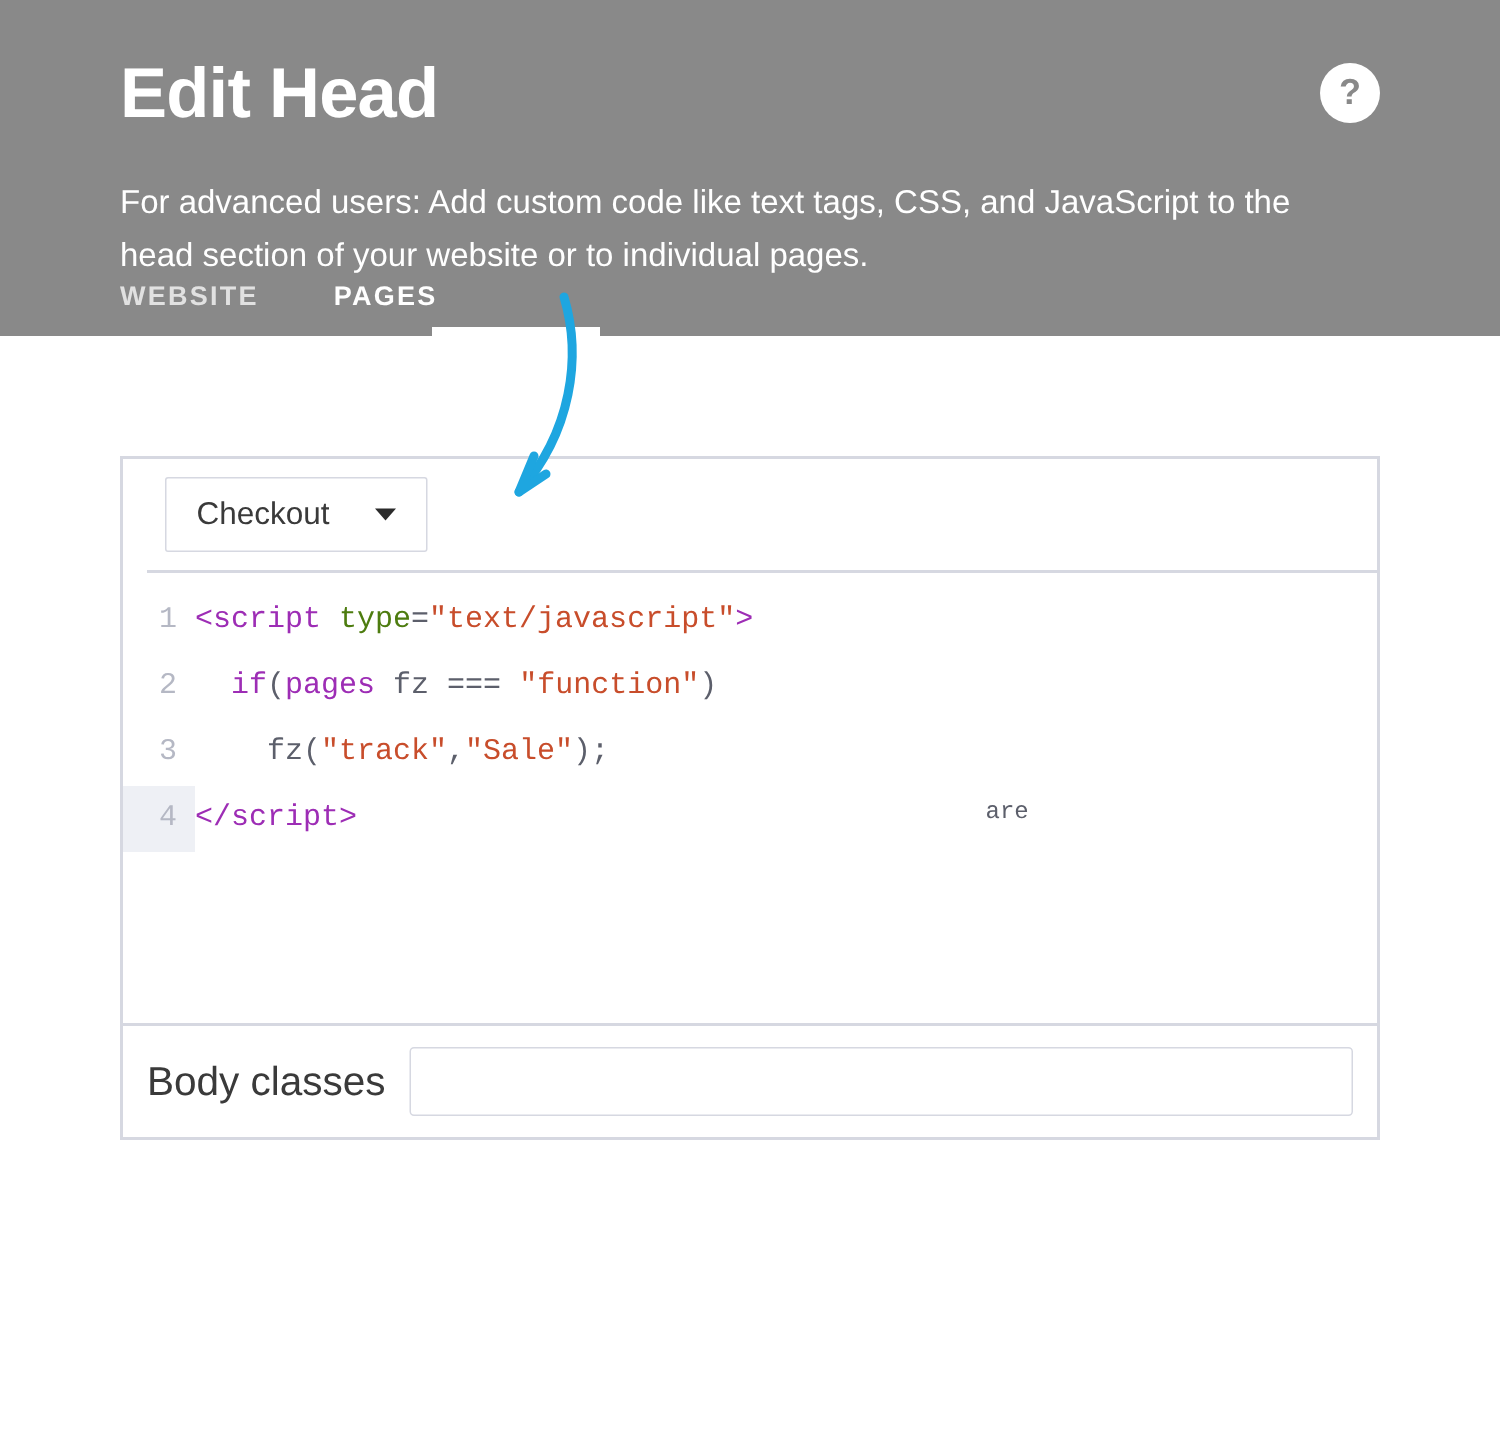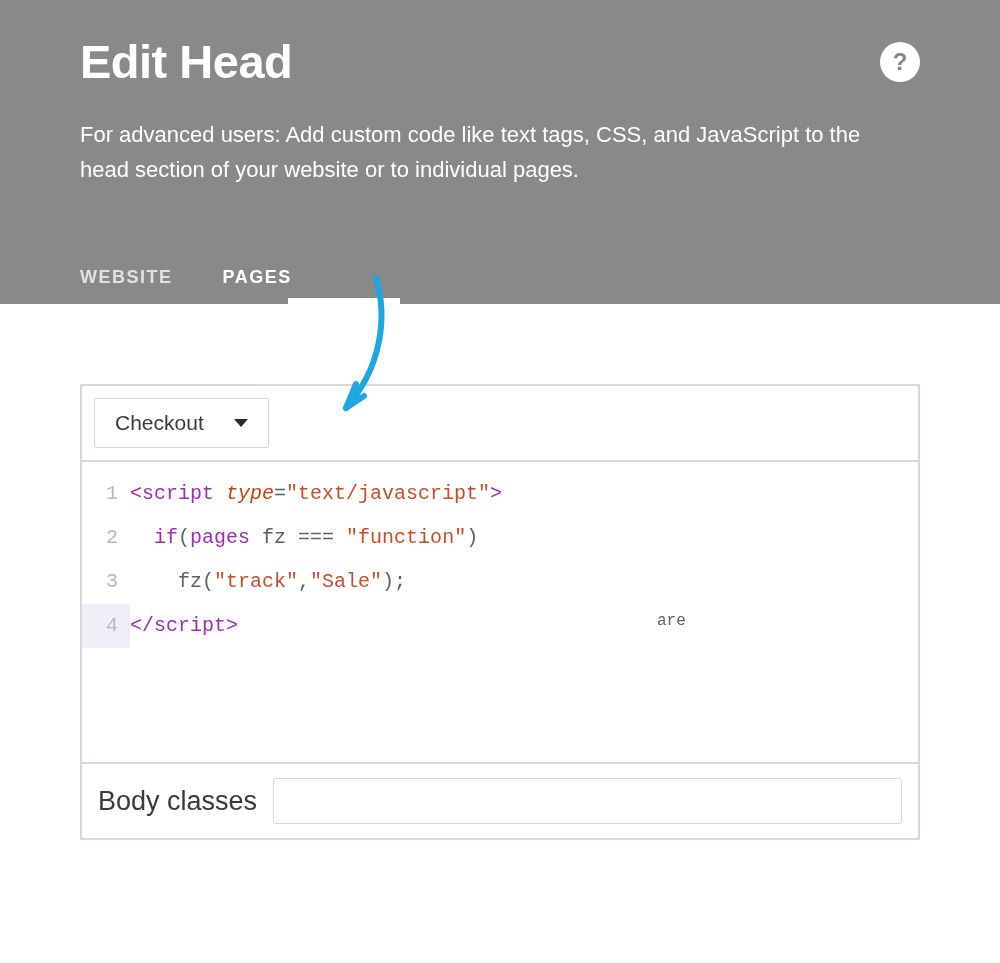--- a/index.html
+++ b/index.html
@@ -43,21 +43,20 @@
     color: #fff;
     font-size: 22px;
     line-height: 1.6;
     margin-top: 28px;
     max-width: 820px;
     font-weight: 400;
   }
   .tabs {
     display: flex;
     gap: 50px;
-    margin-top: 80px;
     position: relative;
   }
   .tab {
     color: #fff;
     font-size: 18px;
     font-weight: 700;
     letter-spacing: 1.5px;
     padding-bottom: 16px;
     cursor: pointer;
     opacity: 0.75;
@@ -86,20 +85,21 @@
     height: 160px;
     pointer-events: none;
   }
   .panel {
     border: 2px solid #d6d8e1;
     background: #fff;
   }
   .panel-top {
     padding: 12px;
     border-bottom: 2px solid #d6d8e1;
+    margin-left: 16px;
   }
   .dropdown {
     display: inline-flex;
     align-items: center;
     gap: 30px;
     border: 1px solid #d6d8e1;
     border-radius: 2px;
     padding: 12px 20px;
     cursor: pointer;
     font-size: 21px;
@@ -126,21 +126,21 @@
   .gutter {
     width: 48px;
     text-align: right;
     color: #b5b8c4;
     padding-right: 12px;
     user-select: none;
   }
   .line-content { flex: 1; }
   .hl-line .gutter { background: #eef0f5; }
   .tok-tag { color: #9d2db5; }
-  .tok-attr { color: #c2410c; font-style: italic; }
+  .tok-attr { color: #4d7c0f; }
   .tok-str { color: #c84d2b; }
   .tok-kw { color: #9d2db5; }
   .tok-plain { color: #5c5f6b; }
   .stray {
     position: absolute;
     left: 575px;
     top: 142px;
     color: #5c5f6b;
     font-family: "Courier New", Courier, monospace;
     font-size: 16px;

